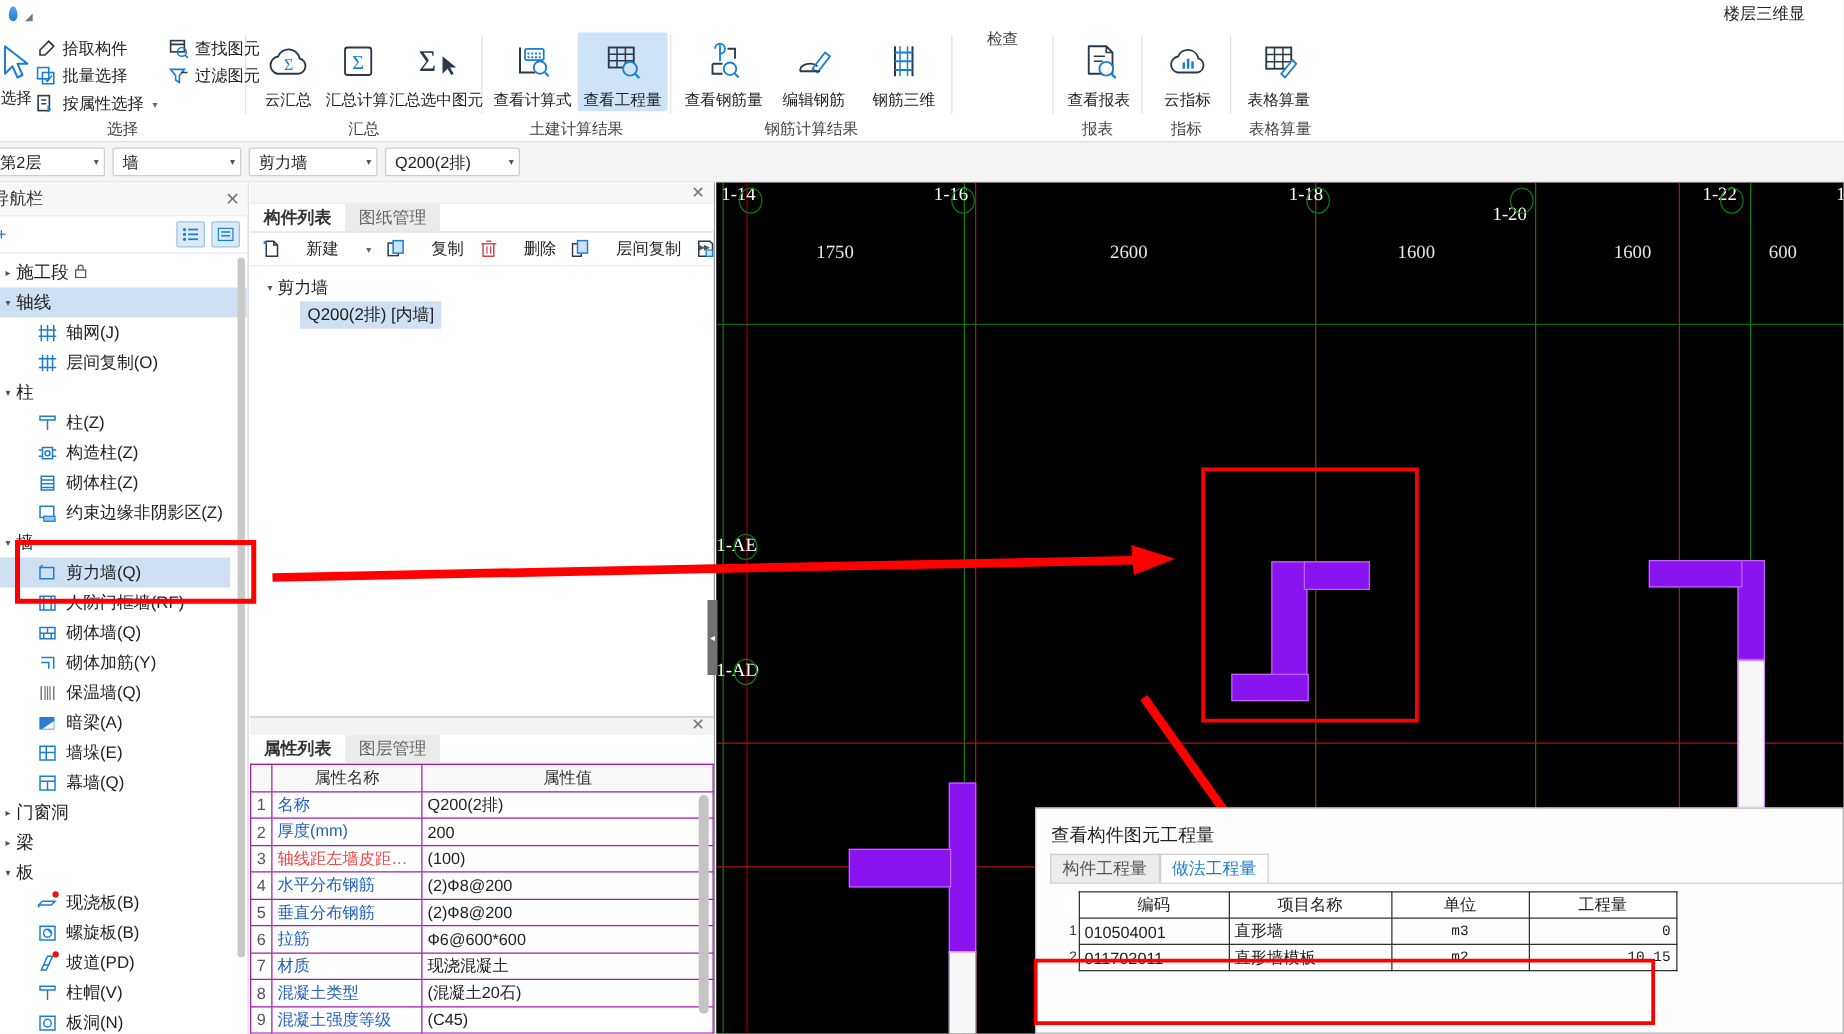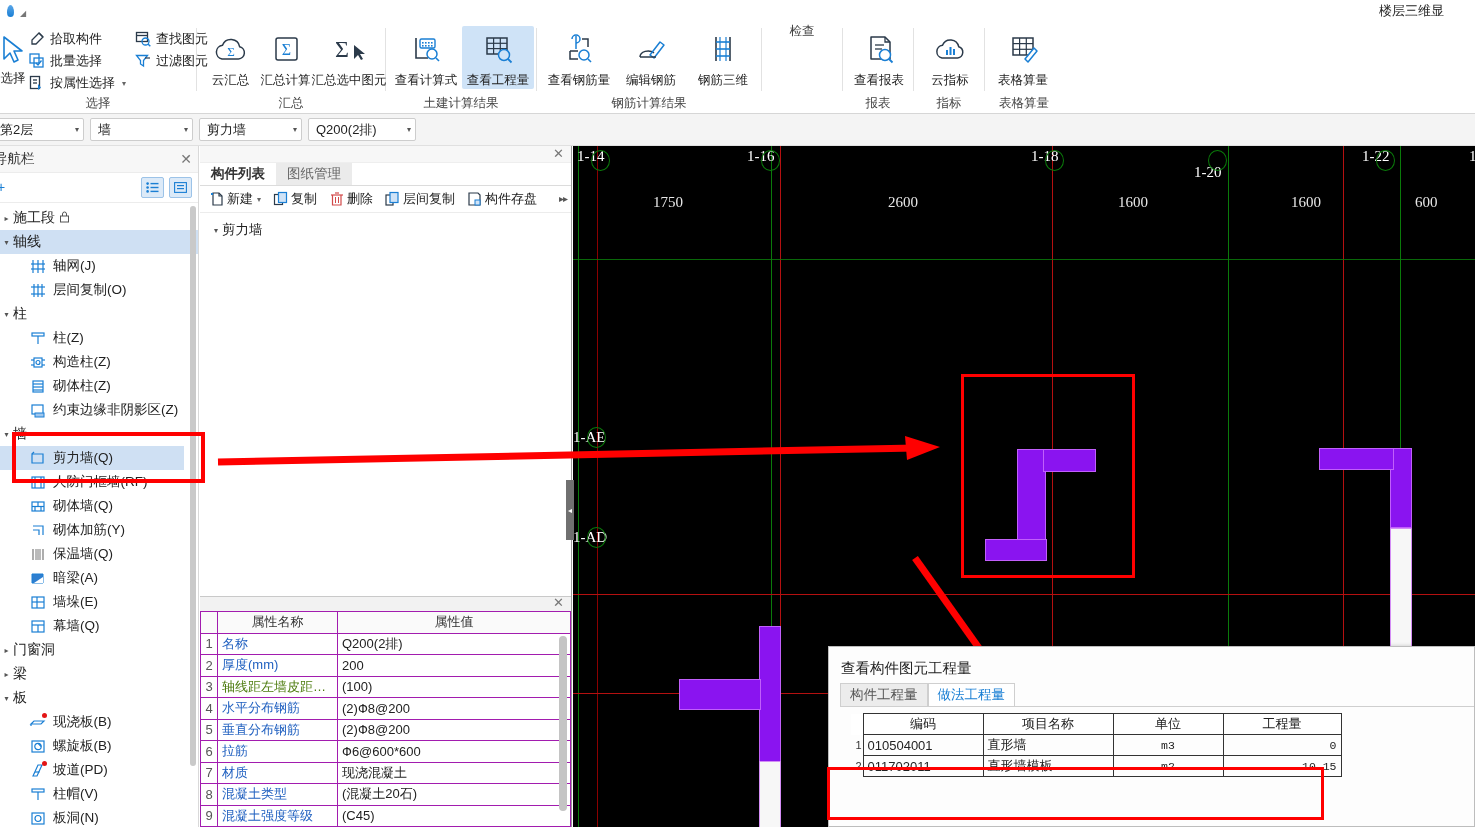--- a/index.html
+++ b/index.html
@@ -137,21 +137,21 @@
   .mp-topbar { height: 17px; background:#f7f7f7; position:relative; border-bottom:1px solid #eee;}
   .mp-topbar .x { position:absolute; right: 7px; top: 0px; color:#777; font-size: 13px;}
   .tabstrip { height: 23px; display:flex; align-items:flex-end; background: #fff; border-bottom:1px solid #dcdcdc;}
   .tab {
     height: 23px; padding: 0 11px; font-size: 13.5px; display:flex;align-items:center;
     color:#333; background:#fff; font-weight:bold;
   }
   .tab.inactive { background:#ebebeb; color:#666; font-weight: normal;}
   .mp-tools { height: 27px; display:flex; align-items:center; gap: 3px; padding: 0 4px; position:relative;
     border-bottom: 1px solid #ececec;}
-  .mtool { display:flex; align-items:center; gap:2px; font-size:13px; color:#222; padding: 2px 4px; white-space:nowrap;}
+  .mtool { display:flex; align-items:center; gap:20px; font-size:13px; color:#222; padding: 2px 4px; white-space:nowrap;}
   .mtool .ic { width:17px;height:17px;display:flex;align-items:center;justify-content:center;}
   .mp-more { position:absolute; right:4px; top:7px; font-size:10px; color:#555; letter-spacing:-1px;}
   .mp-search {
     height: 26px; display:flex; align-items:center; padding: 0 8px; position:relative;
     border-bottom: 1px solid #e6e6e6; color:#999; font-size: 13px;
   }
   .mp-search .sic { position:absolute; right: 8px; top: 5px;}
   .mp-list { flex: 1; padding-top: 6px; position:relative; overflow:hidden;}
   .cl-cat { display:flex; align-items:center; gap:4px; height: 22px; padding-left: 14px; font-size: 13.5px;}
   .cl-item { margin-left: 40px; display:inline-block; padding: 2px 6px; background:#cfe0f3; font-size: 13.5px;}
@@ -159,21 +159,21 @@
   .mp-proptop { height: 15px; background:#f2f2f2; position:relative; border-top:1px solid #c9c9c9;}
   .mp-proptop .x { position:absolute; right: 7px; top: -2px; color:#777; font-size: 13px;}
   .proptable { width: 100%; border-collapse: collapse; font-size: 13px; table-layout: fixed;}
   .proptable th, .proptable td {
     border: 1px solid #a21caf; height: 21.5px; padding: 0 4px; text-align:left; font-weight: normal;
     overflow:hidden; white-space:nowrap; text-overflow: ellipsis;
   }
   .proptable th { background:#fafafa; text-align:center; color:#333;}
   .proptable td.idx { width: 17px; text-align:center; color:#555; background:#fff;}
   .proptable td.pname { width: 120px; color:#2060c0;}
-  .proptable td.pname.black { color:#4d7c0f; }
+  .proptable td.pname.black { color:#ef4444; }
   .prop-wrap { position:relative; }
   .prop-scroll { position:absolute; right: 4px; top: 25px; width: 8px; height: 175px; background:#c4c4c4; border-radius:4px;}
 
   
   .cad {
     position:absolute; left: 573px; top: 146px; width: 902px; height: 681px;
     background: #000; overflow: hidden;
   }
   .gridline-v { position:absolute; width:1px; background:#0a7a0a; top:0; bottom:0; }
   .axisline-v { position:absolute; width:1px; background:#8b0000; top:0; bottom:0;}
@@ -833,25 +833,30 @@
           </span>
           <span>构件存盘</span>
         </div>
         <span class="mp-more">▸▸</span>
     </div>
     <div class="mp-list">
       <div class="cl-cat">
         <span style="font-size:8px;color:#555">▾</span>
         <span>剪力墙</span>
       </div>
+      <div><span class="cl-item">Q200(2排) [内墙]</span></div>
     </div>
 
     <div class="mp-proptop">
       <span class="x">✕</span>
     </div>
+    <div class="tabstrip" id="prop-tabs">
+        <div class="tab">属性列表</div>
+        <div class="tab inactive">图层管理</div>
+      </div>
     <div class="prop-wrap">
       <table class="proptable">
         <thead>
             <tr id="prop-head">
               <th style="width: 17px;"></th>
               <th style="width: 120px;">属性名称</th>
               <th>属性值</th>
             </tr>
           </thead>
         <tbody id="prop-body">

